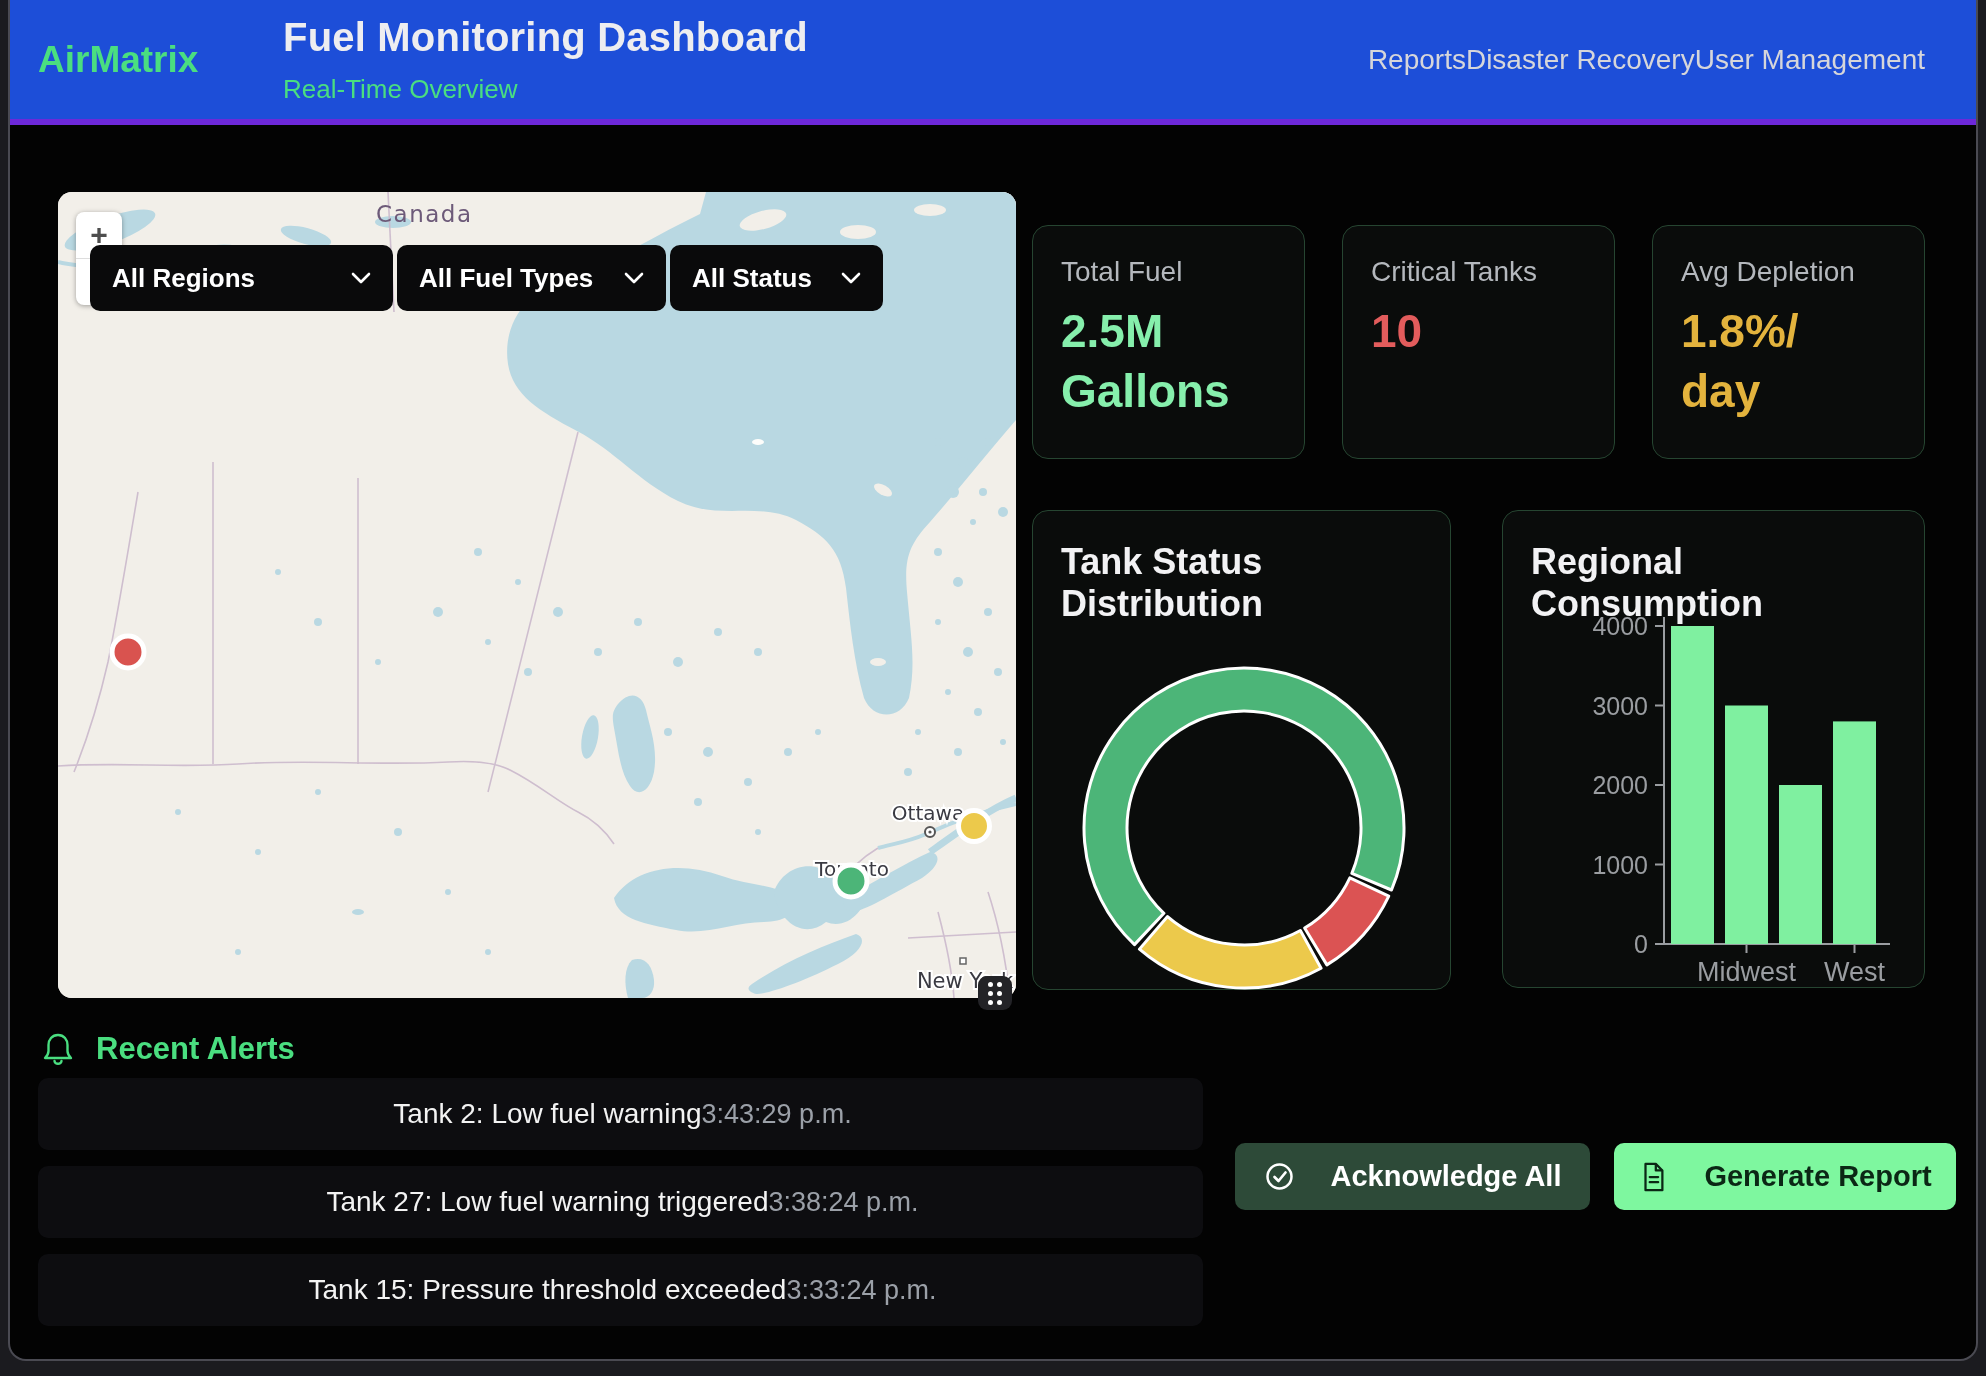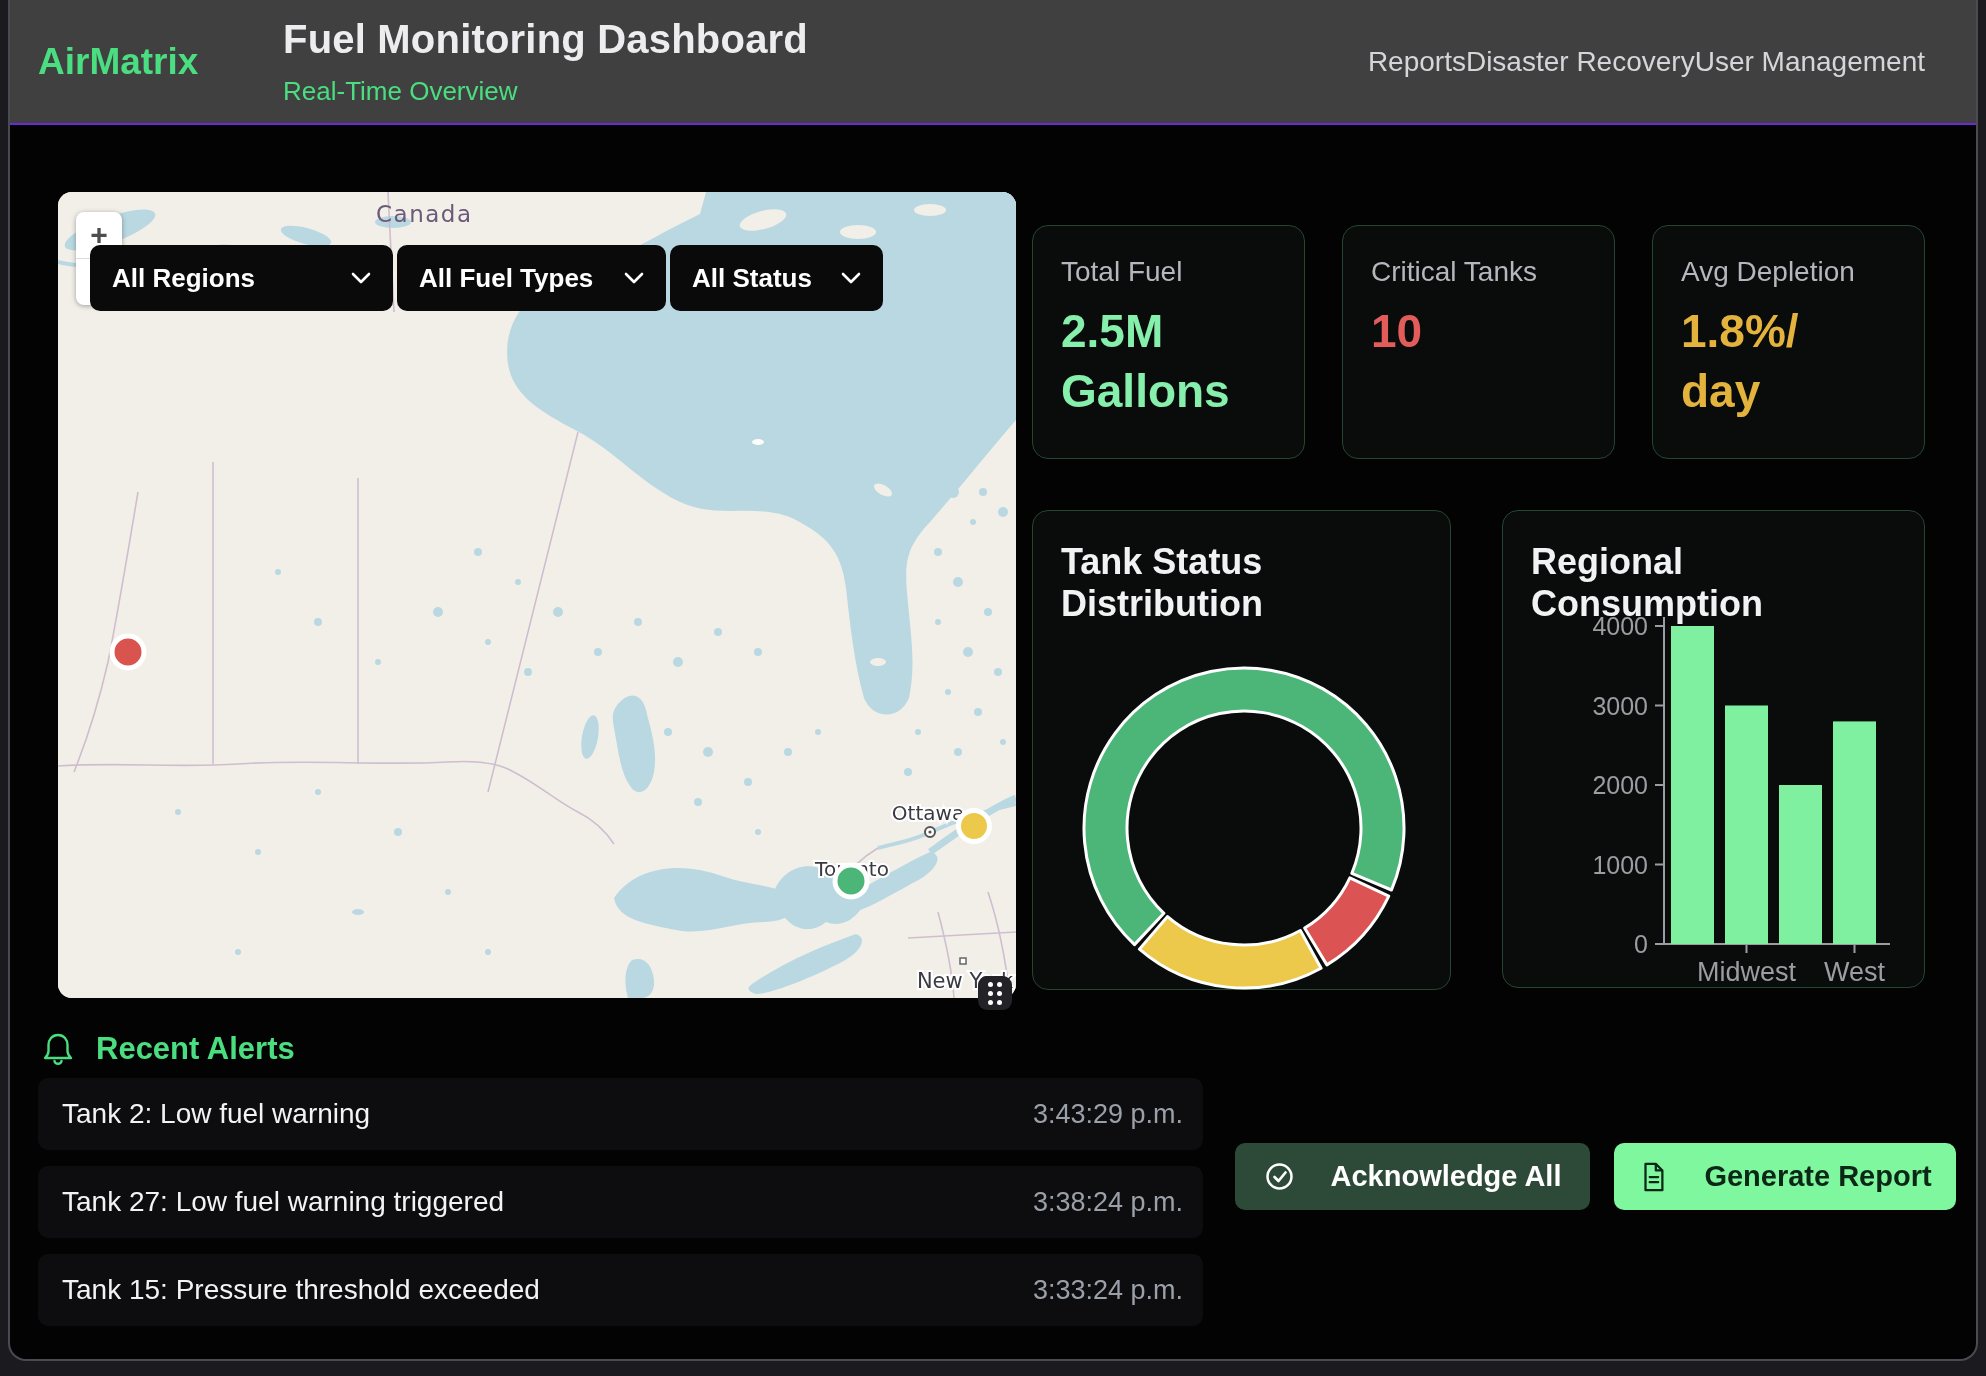--- a/index.html
+++ b/index.html
@@ -2,22 +2,22 @@
 <html><head>
 <meta charset="utf-8">
 <style>
   html,body{margin:0;padding:0;}
   body{width:1986px;height:1376px;position:relative;background:#1b1b1f;
        font-family:"Liberation Sans",sans-serif;overflow:hidden;}
   .app{position:absolute;left:10px;top:0;width:1966px;height:1359px;background:#030303;
        border-radius:0 0 16px 16px;box-shadow:0 0 0 2px #4a4a52;overflow:hidden;}
 
   
-  .header{position:absolute;left:0;top:0;width:100%;height:125px;background:#404040;
-          border-bottom:2px solid #6d28d9;display:flex;align-items:center;
+  .header{position:absolute;left:0;top:0;width:100%;height:125px;background:#1d4ed8;
+          border-bottom:6px solid #6d28d9;display:flex;align-items:center;
           padding:0 51px 0 28px;box-sizing:border-box;}
   .brand{width:245px;font-size:37px;font-weight:bold;color:#4ade80;}
   .titleblock{}
   .apptitle{font-size:40px;font-weight:bold;color:#ededf0;letter-spacing:.2px;}
   .appsub{font-size:26px;color:#4ade80;margin-top:14px;}
   .nav{margin-left:auto;display:flex;}
   .nav-item{font-size:28px;color:#d6d6da;cursor:pointer;white-space:nowrap;}
 
   
   .map-card{position:absolute;left:28px;top:192px;width:958px;height:806px;border-radius:14px;
@@ -51,21 +51,21 @@
               box-sizing:border-box;}
   #donut-card{left:1022px;top:510px;width:419px;height:480px;}
   #bar-card{left:1492px;top:510px;width:423px;height:478px;}
   .chart-title{position:absolute;left:28px;top:30px;font-size:36px;font-weight:bold;color:#f2f2f4;}
   .chart-card svg{position:absolute;left:0;top:0;}
 
   
   .alerts-head{position:absolute;left:30px;top:1030px;display:flex;align-items:center;gap:20px;}
   .alerts-title{font-size:31px;font-weight:bold;color:#4ade80;}
   .alert-row{position:absolute;left:28px;width:1165px;height:72px;background:#0d0d10;
-             border-radius:10px;display:flex;align-items:center;justify-content:space-between;
+             border-radius:10px;display:flex;align-items:center;justify-content:center;
              padding:0 20px 0 24px;box-sizing:border-box;}
   .alert-msg{font-size:28px;color:#f3f3f3;}
   .alert-time{font-size:27px;color:#9ba0a8;}
 
   
   .btn{position:absolute;height:67px;border-radius:10px;display:flex;align-items:center;
        justify-content:center;gap:36px;font-size:29px;cursor:pointer;box-sizing:border-box;
        font-weight:bold;}
   #ack-btn{left:1225px;top:1143px;width:355px;background:#2d4a38;color:#fff;}
   #gen-btn{left:1604px;top:1143px;width:342px;background:#7ef79f;color:#0b2715;}

